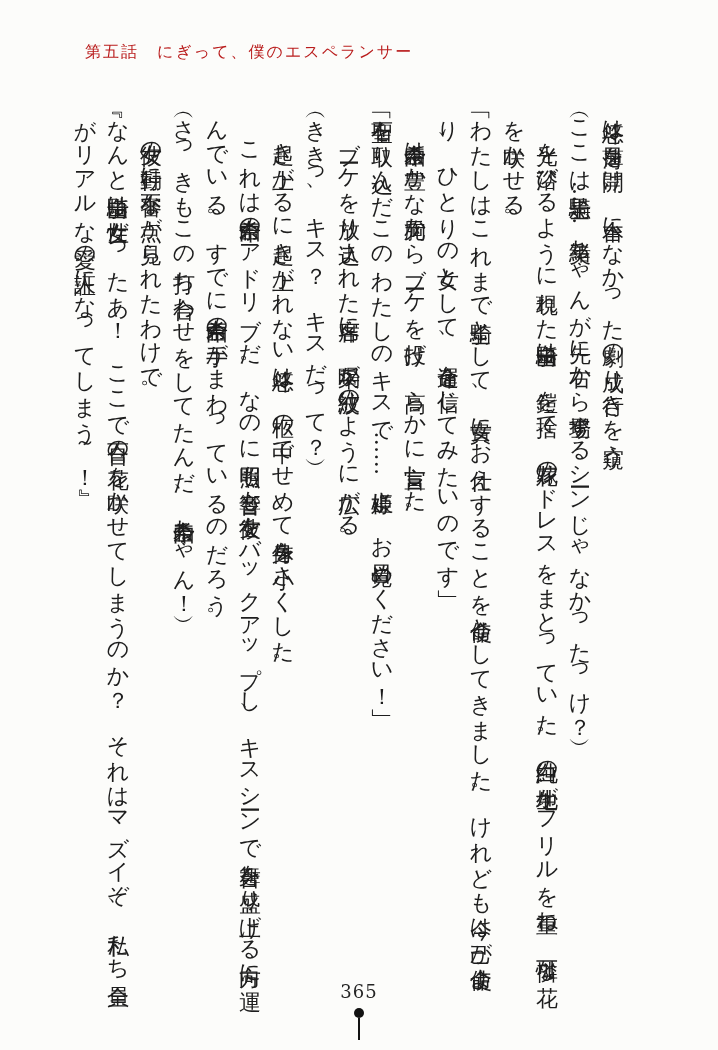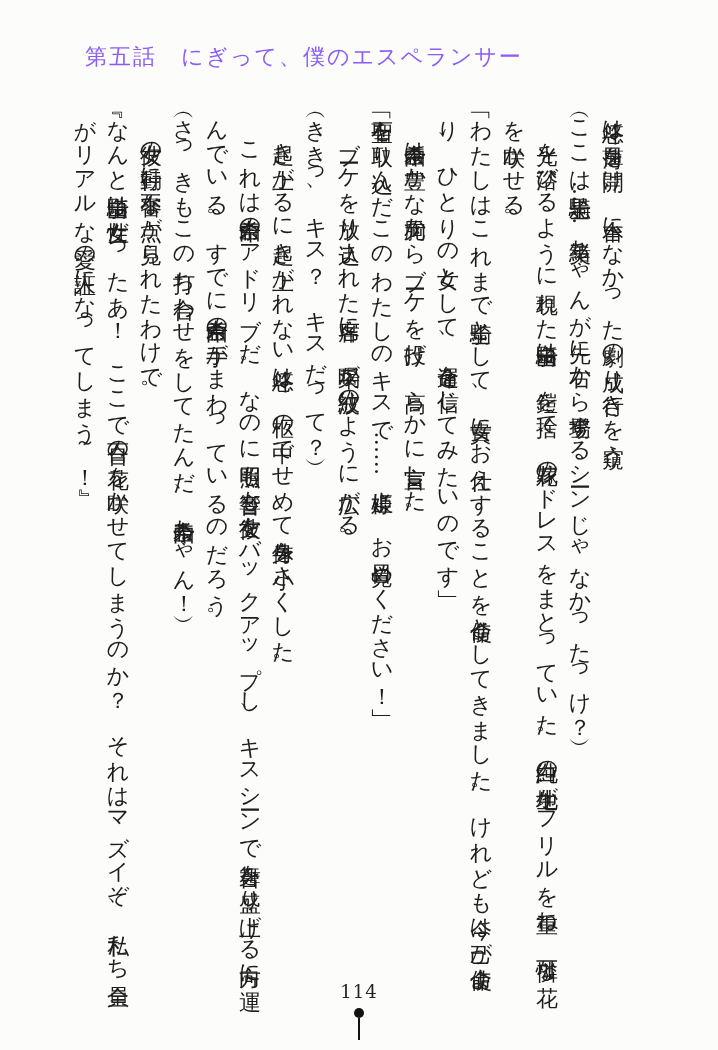--- a/index.html
+++ b/index.html
@@ -16,23 +16,23 @@
     color: #1e1e1e;
   }
   .page {
     position: absolute;
     inset: 0;
   }
   .chapter-header {
     position: absolute;
     left: 85px;
     top: 42px;
-    font-size: 22px;
+    font-size: 16px;
     letter-spacing: 2px;
-    color: #8b5cf6;
+    color: #b91c1c;
     white-space: pre;
     font-family: Liberation Mono, monospace;
   }
   .body-text {
     position: absolute;
     top: 105px;
     right: 88px;
     height: 884px;
     writing-mode: vertical-rl;
     text-orientation: mixed;
@@ -97,20 +97,20 @@
       <p>「聖石を取り込んだこのわたしのキスで……姫様よ、お目覚めください！」</p>
       <p class="indent">ブーケを放り込まれた客席に、喝采が波紋のように広がる。</p>
       <p>（ききっ、キス？　キスだって？）</p>
       <p class="indent">起き上がるに起き上がれない悠斗は、柩の中でせめて身体を小さくした。</p>
       <p class="indent">これは由希奈のアドリブだ。なのに照明も音響も彼女をバックアップし、キスシーンで舞台を盛り上げる方向に運んでいる。すでに由希奈の手がまわっているのだろう。</p>
       <p>（さっきもこの打ち合わせをしてたんだ、由希奈ちゃん！）</p>
       <p class="indent">彼女の行動に不審な点が見られたわけで。</p>
       <p>『なんと白騎士は女性だったあ！　ここで百合の花を咲かせてしまうのか？　それはマズイぞ、私たち全員がリアルな愛の証人になってしまう～！』</p>
     </div>
 
-  <div class="page-number">114</div>
+  <div class="page-number">365</div>
 
   <div class="page-marker">
     <div class="dot"></div>
     <div class="stem"></div>
   </div>
 
 </div>
 
 </body></html>

